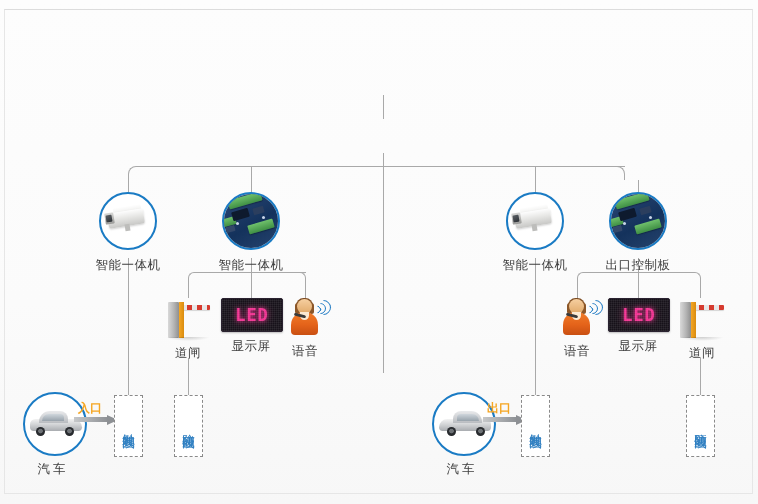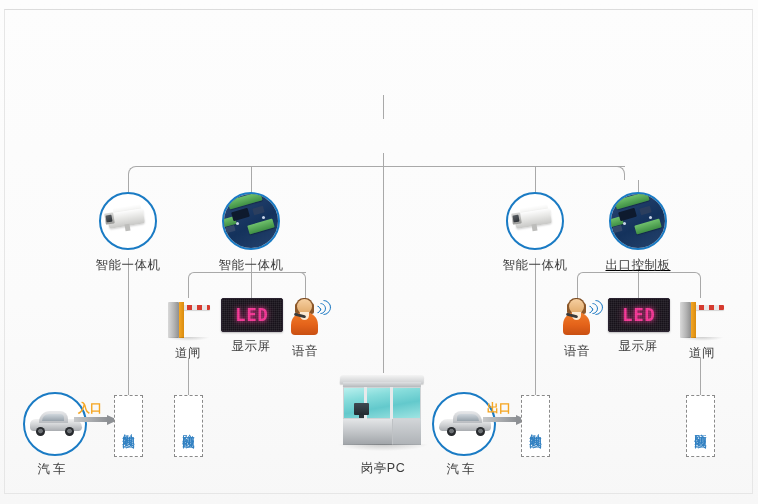--- a/index.html
+++ b/index.html
@@ -457,21 +457,21 @@
   <div class="node" style="left:490px;top:192px;width:90px;">
     <div class="circ">
       <div class="cam-top"></div>
       <div class="cam-body"></div>
       <div class="cam-lens"></div>
       <div class="cam-mount"></div>
     </div>
     <div class="cap">智能一体机</div>
   </div>
 
-  <div class="node" style="left:593px;top:192px;width:90px;text-decoration:underline;">
+  <div class="node" style="left:593px;top:192px;width:90px;">
     <div class="circ">
       <div class="pcb-bg">
         <div class="pcb-green pcb-g1"></div>
         <div class="pcb-green pcb-g3"></div>
         <div class="pcb-chip pcb-c1"></div>
         <div class="pcb-chip pcb-c2"></div>
         <div class="pcb-chip pcb-c3"></div>
         <div class="pcb-green pcb-g2"></div>
         <div class="pcb-dot" style="left:14px;top:30px;"></div>
         <div class="pcb-dot" style="left:40px;top:24px;"></div>
@@ -531,27 +531,13 @@
   </div>
   <div class="arrow-label" style="left:487px;top:400px;">出口</div>
 
   <div class="coil" style="left:521px;top:395px;width:29px;height:62px;">
     <span>触发线圈</span>
   </div>
   <div class="coil" style="left:686px;top:395px;width:29px;height:62px;">
     <span>防砸线圈</span>
   </div>
 
-  <div class="node" style="left:338px;top:373px;width:90px;">
-    <div class="booth">
-      <div class="b-roof"></div>
-      <div class="b-roof2"></div>
-      <div class="b-glass"></div>
-      <div class="b-mull b-m1"></div>
-      <div class="b-mull b-m2"></div>
-      <div class="b-monitor"></div>
-      <div class="b-base"></div>
-      <div class="b-door"></div>
-      <div class="b-shadow"></div>
-    </div>
-    <div class="cap">岗亭PC</div>
-  </div>
 </div>
 
 </body></html>

